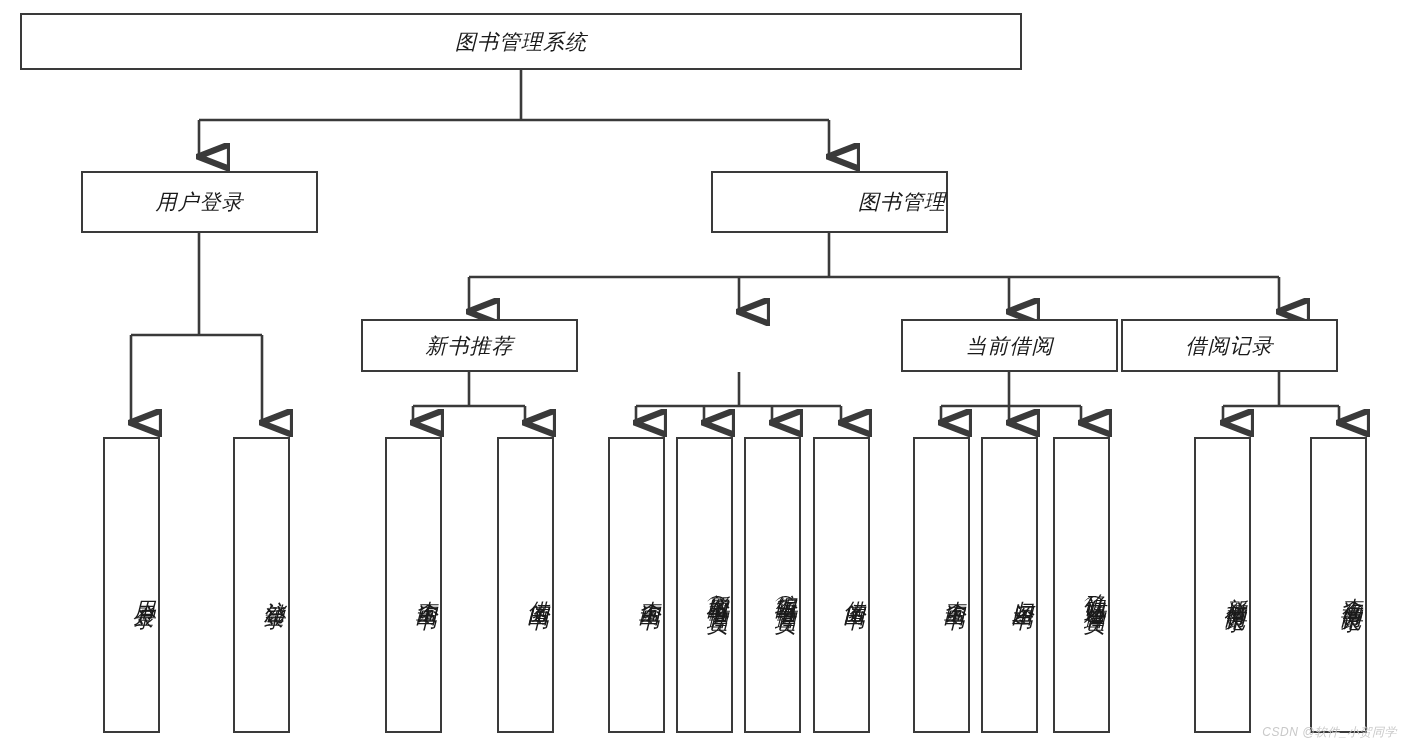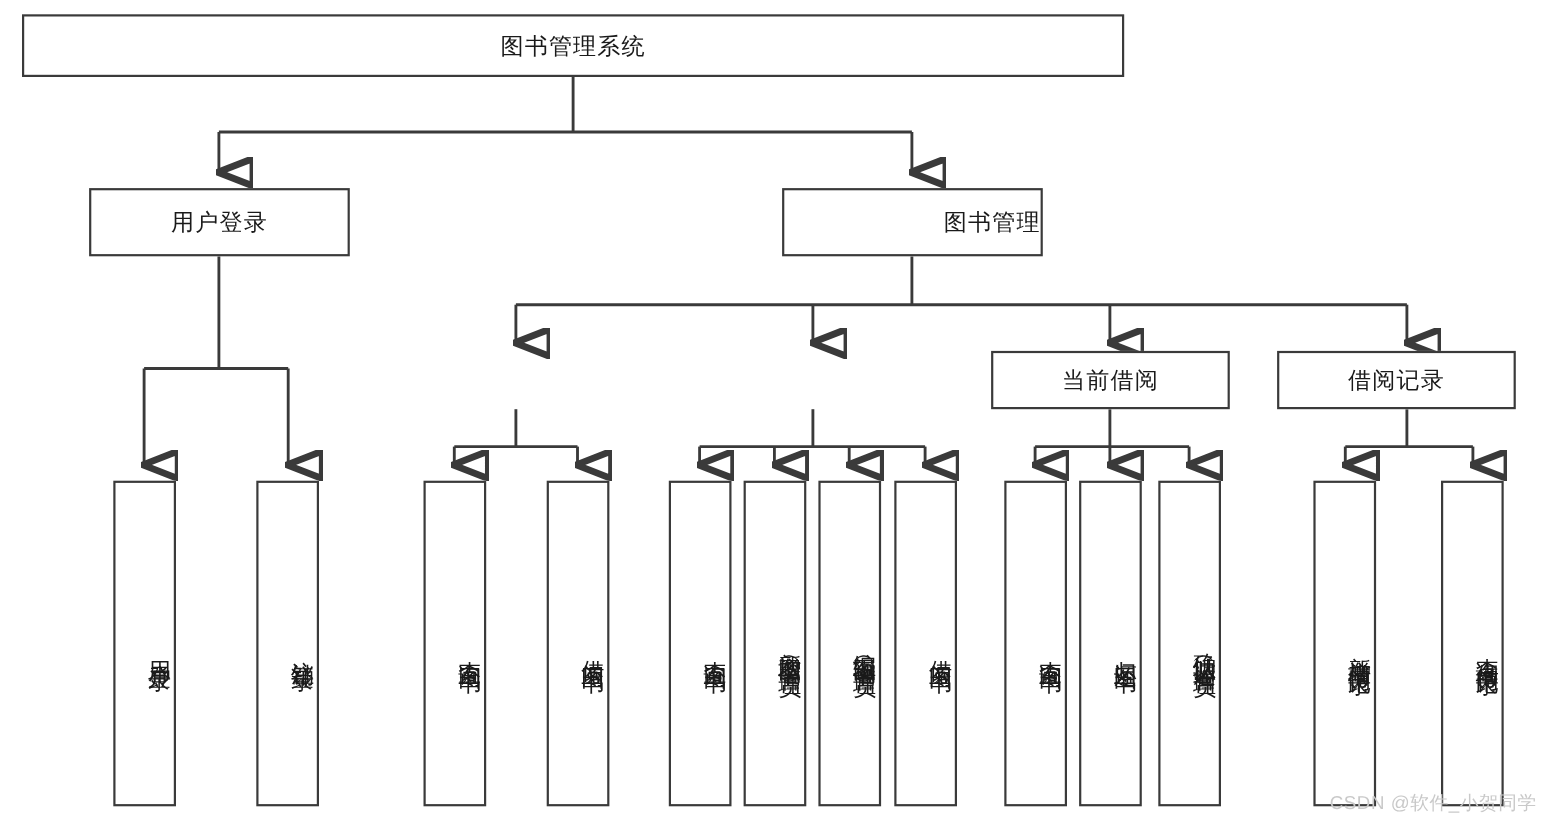--- a/index.html
+++ b/index.html
@@ -1,17 +1,17 @@
 <!DOCTYPE html>
 <html><head>
 <meta charset="utf-8">
 <style>
   html,body{margin:0;padding:0;background:#ffffff;}
   body{font-family:"Liberation Sans","DejaVu Sans",sans-serif;}
-  #canvas{position:relative;width:1405px;height:747px;background:#ffffff;overflow:hidden;}
+  #canvas{position:relative;width:1405px;height:747px;background:#ffffff;overflow:hidden;font-style:italic;}
   .node{
     position:absolute;
     box-sizing:border-box;
     background:#ffffff;
     border:2px solid #3a3a3a;
     display:flex;
     align-items:center;
     justify-content:center;
     color:#1a1a1a;
   }
@@ -25,21 +25,21 @@
     justify-content:center;
     padding-top:10px;
   }
   .node .label{white-space:pre;}
   svg.links{position:absolute;left:0;top:0;width:1405px;height:747px;pointer-events:none;}
   svg.links path, svg.links line{stroke:#3a3a3a;stroke-width:2.6;fill:none;}
   .watermark{
     position:absolute;
     right:8px;
     bottom:6px;
-    font-size:17px;
+    font-size:12px;
     color:#c9c9c9;
     letter-spacing:0.5px;
     white-space:nowrap;
   }
 </style>
 </head>
 <body>
 
 <div id="canvas">
 
@@ -95,24 +95,27 @@
     <span class="label">图书管理系统</span>
   </div>
 
   <div class="node horiz" style="left:81px;top:171px;width:237px;height:62px;">
     <span class="label">用户登录</span>
   </div>
   <div class="node horiz" style="left:711px;top:171px;width:237px;height:62px;justify-content:flex-end;">
     <span class="label">图书管理</span>
   </div>
 
+  <div class="node horiz" style="left:361px;top:319px;width:217px;height:53px;">
+    <span class="label">新书推荐</span>
+  </div>
   <div class="node horiz" style="left:901px;top:319px;width:217px;height:53px;">
     <span class="label">当前借阅</span>
   </div>
-  <div class="node horiz" style="left:1161px;top:319px;width:217px;height:53px;">
+  <div class="node horiz" style="left:1121px;top:319px;width:217px;height:53px;">
     <span class="label">借阅记录</span>
   </div>
 
   <div class="node vert" style="left:103px;top:437px;width:57px;height:296px;">
     <span class="label">用户登录</span>
   </div>
   <div class="node vert" style="left:233px;top:437px;width:57px;height:296px;">
     <span class="label">注销登录</span>
   </div>
 

